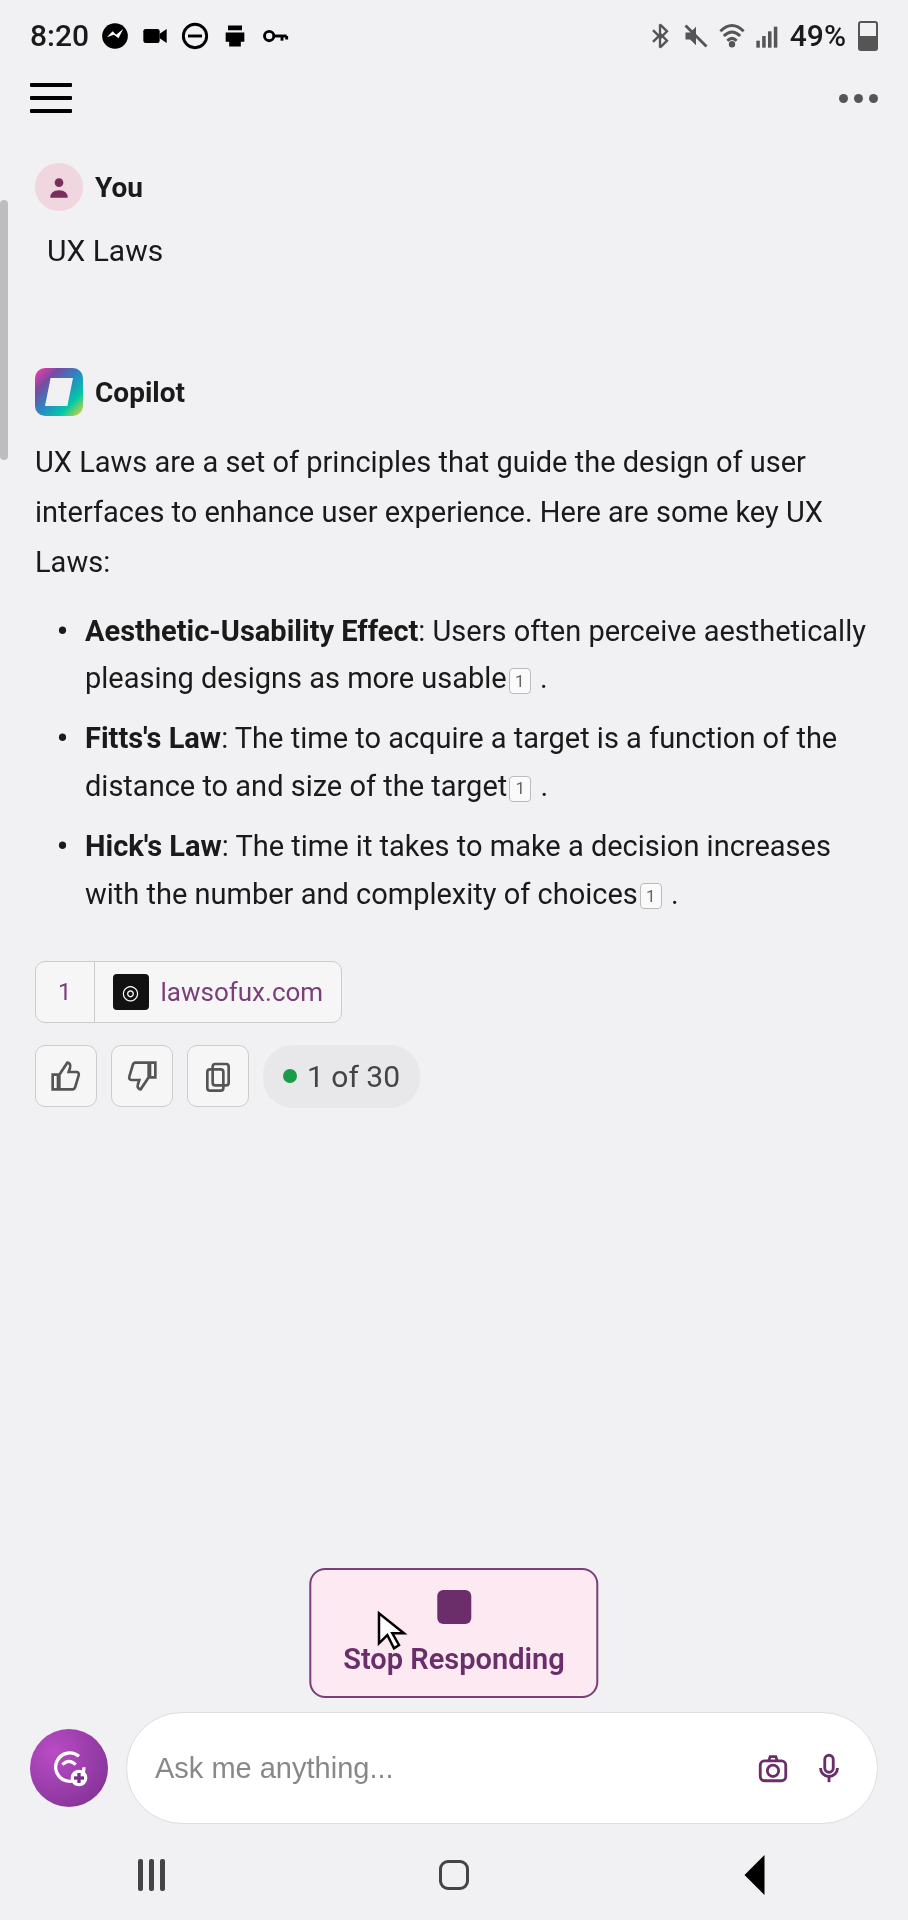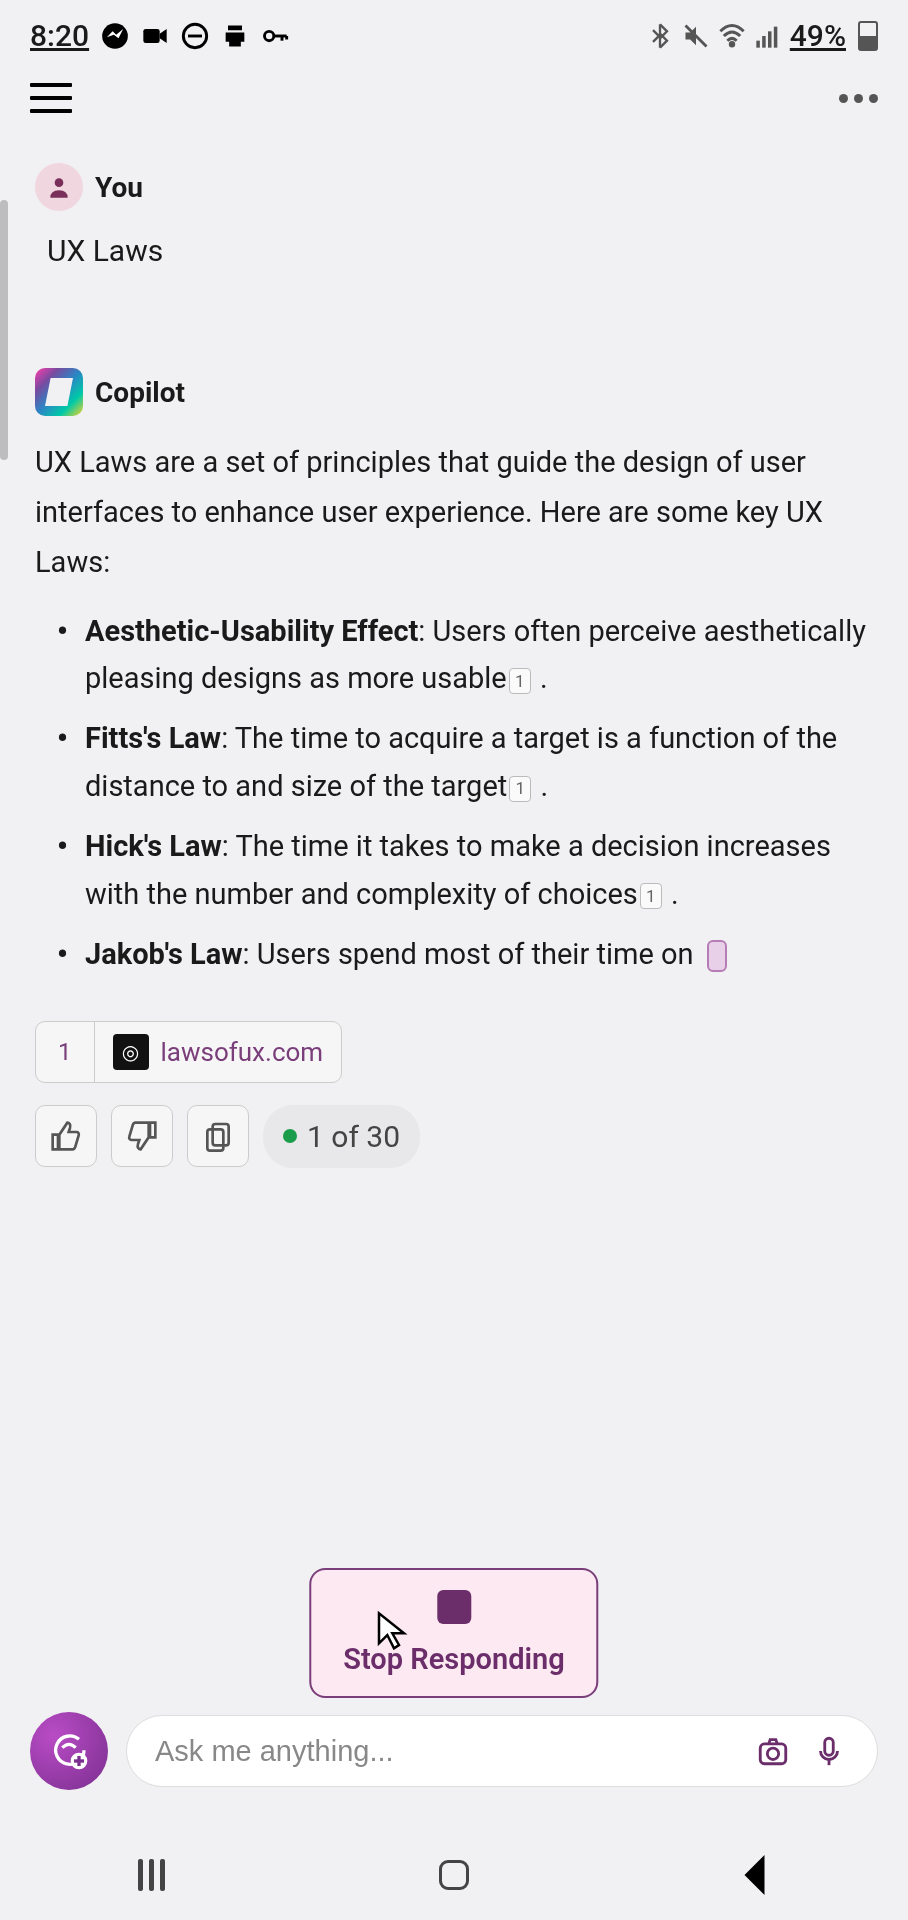--- a/index.html
+++ b/index.html
@@ -14,21 +14,20 @@
 }
 
 
 .status-bar {
   display: flex;
   justify-content: space-between;
   align-items: center;
   padding: 18px 30px 10px 30px;
   font-size: 30px;
   font-weight: 500;
-  text-decoration: underline;
 }
 .status-left { display: flex; align-items: center; gap: 12px; }
 .status-right { display: flex; align-items: center; gap: 8px; }
 .status-icon { width: 28px; height: 28px; display: inline-flex; align-items: center; justify-content: center; }
 .battery-box { width: 20px; height: 30px; border: 2px solid #555; border-radius: 3px; position: relative; display: inline-block; margin-left: 4px; }
 .battery-fill { position: absolute; bottom: 0; left: 0; right: 0; height: 49%; background: #555; }
 
 
 .app-bar {
   display: flex;
@@ -81,21 +80,21 @@
 .stop-btn { position: absolute; left: 50%; transform: translateX(-50%); top: 1568px; display: flex; align-items: center; gap: 18px; padding: 20px 32px; border: 2px solid #7a3e7a; background: #fce9f1; border-radius: 16px; cursor: pointer; flex-direction: column; }
 .stop-square { width: 34px; height: 34px; background: #6b2e6b; border-radius: 6px; }
 .stop-label { font-size: 29px; font-weight: 600; color: #6b2e6b; }
 .cursor-overlay { position: absolute; left: 50%; top: 1610px; margin-left: -80px; }
 .cursor-overlay svg { width: 40px; height: 40px; }
 
 
 .input-row { position: absolute; left: 30px; right: 30px; top: 1712px; display: flex; align-items: center; gap: 18px; }
 .newchat-btn { width: 78px; height: 78px; border-radius: 50%; background: radial-gradient(circle at 30% 30%, #b94cc5, #7a2e8f); display: flex; align-items: center; justify-content: center; cursor: pointer; }
 .newchat-btn svg { width: 40px; height: 40px; }
-.text-pill { flex: 1; height: 72px; background: #fff; border: 1px solid #ddd; border-radius: 60px; display: flex; align-items: center; padding: 0 28px; gap: 16px; }
+.text-pill { flex: 1; height: 112px; background: #fff; border: 1px solid #ddd; border-radius: 60px; display: flex; align-items: center; padding: 0 28px; gap: 16px; }
 .text-pill input { flex: 1; border: none; outline: none; font-size: 29px; color: #333; background: transparent; }
 .text-pill input::placeholder { color: #888; }
 .pill-icon { width: 40px; height: 40px; display: flex; align-items: center; justify-content: center; cursor: pointer; }
 .pill-icon svg { width: 34px; height: 34px; stroke: #6b2e6b; fill: none; stroke-width: 2; }
 
 
 .nav-bar { position: absolute; left: 0; right: 0; bottom: 0; height: 90px; display: flex; align-items: center; justify-content: space-around; }
 .nav-btn { width: 60px; height: 40px; display: flex; align-items: center; justify-content: center; cursor: pointer; }
 .nav-recent { display: flex; gap: 6px; }
 .nav-recent span { width: 5px; height: 32px; background: #444; border-radius: 2px; }
@@ -212,23 +211,20 @@
   <ul class="law-list">
     <li>
       <span class="law-title">Aesthetic-Usability Effect</span><span>: Users often perceive aesthetically pleasing designs as more usable</span><span class="cite">1</span><span> .</span>
     </li>
     <li>
       <span class="law-title">Fitts's Law</span><span>: The time to acquire a target is a function of the distance to and size of the target</span><span class="cite">1</span><span> .</span>
     </li>
     <li>
       <span class="law-title">Hick's Law</span><span>: The time it takes to make a decision increases with the number and complexity of choices</span><span class="cite">1</span><span> .</span>
     </li>
-    <li>
-      <span class="law-title">Jakob's Law</span><span>: Users spend most of their time on </span><span class="cursor-block"></span>
-    </li>
   </ul>
 
   <div class="source-chip">
     <div class="source-num">1</div>
     <div class="source-body">
       <div class="source-favicon">◎</div>
       <div class="source-url">lawsofux.com</div>
     </div>
   </div>
 

